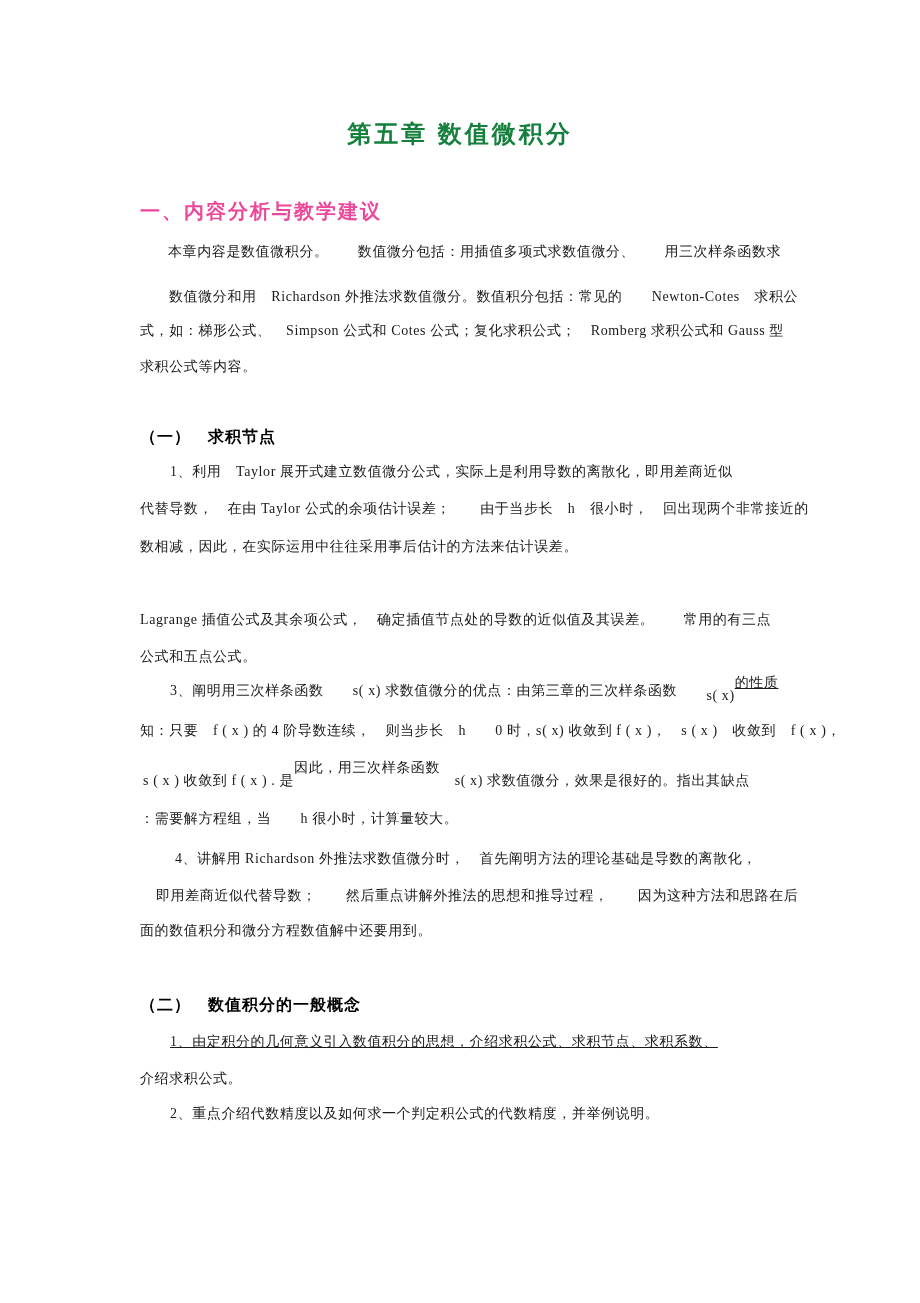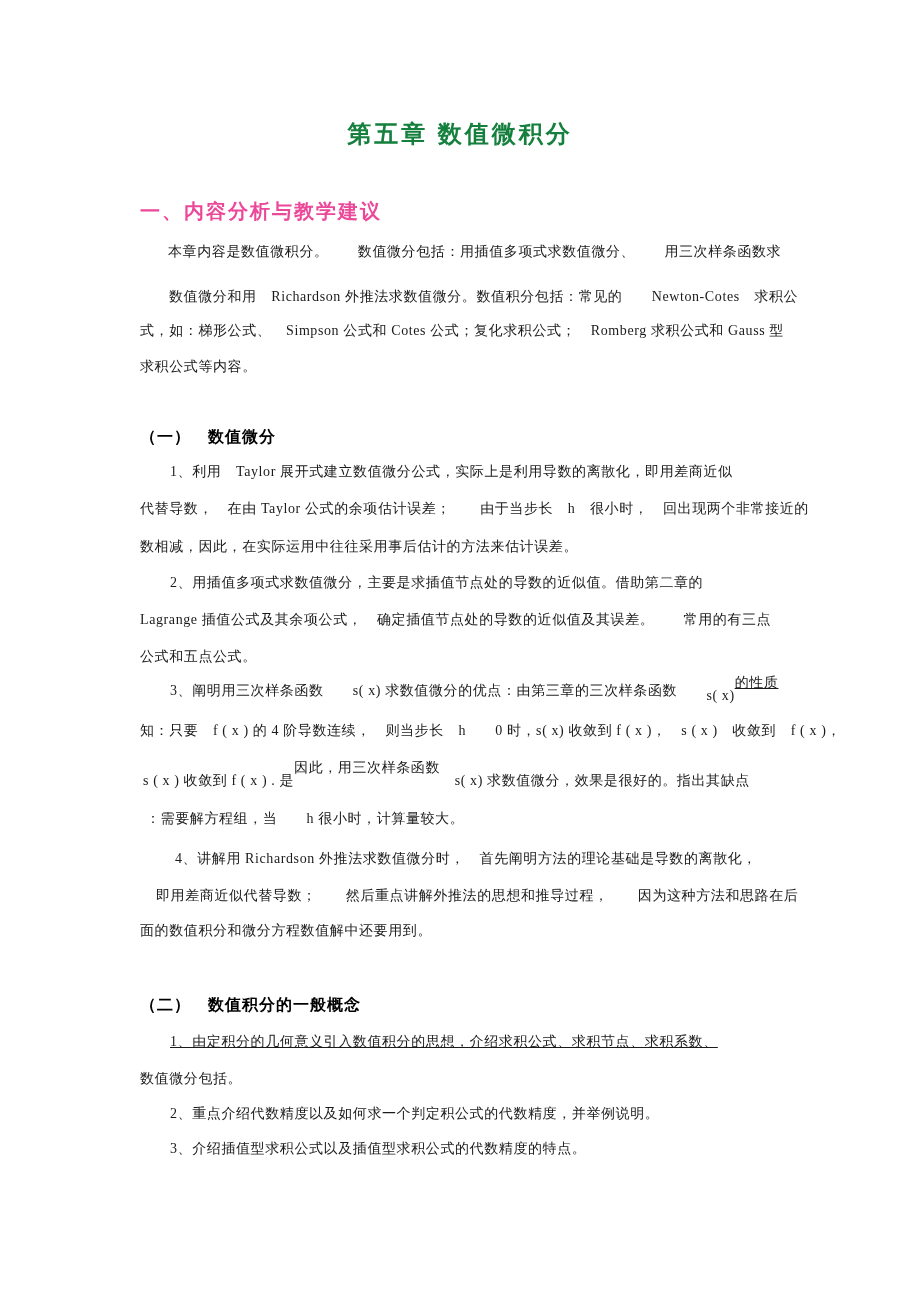--- a/index.html
+++ b/index.html
@@ -74,41 +74,39 @@
 
   <div class="doc-title" style="top:118px;">第五章 数值微积分</div>
 
   <div class="sec-heading" style="top:198px; left:140px;">一、内容分析与教学建议</div>
 
   <div class="line" style="top:243px; left:168px;">本章内容是数值微积分。　　数值微分包括：用插值多项式求数值微分、　　用三次样条函数求</div>
   <div class="line" style="top:288px; left:140px;margin-left:29px;">数值微分和用　Richardson 外推法求数值微分。数值积分包括：常见的　　Newton-Cotes　求积公</div>
   <div class="line" style="top:322px; left:140px;">式，如：梯形公式、　Simpson 公式和 Cotes 公式；复化求积公式；　Romberg 求积公式和 Gauss 型</div>
   <div class="line" style="top:358px; left:140px;">求积公式等内容。</div>
 
-  <div class="sub-heading" style="top:427px; left:140px;">（一）　数值微分</div>
+  <div class="sub-heading" style="top:427px; left:140px;">（一）　求积节点</div>
 
   <div class="line" style="top:463px; left:170px;">1、利用　Taylor 展开式建立数值微分公式，实际上是利用导数的离散化，即用差商近似</div>
   <div class="line" style="top:500px; left:140px;">代替导数，　在由 Taylor 公式的余项估计误差；　　由于当步长　h　很小时，　回出现两个非常接近的</div>
   <div class="line" style="top:538px; left:140px;">数相减，因此，在实际运用中往往采用事后估计的方法来估计误差。</div>
 
-  <div class="line" style="top:574px; left:170px;">2、用插值多项式求数值微分，主要是求插值节点处的导数的近似值。借助第二章的</div>
   <div class="line" style="top:611px; left:140px;">Lagrange 插值公式及其余项公式，　确定插值节点处的导数的近似值及其误差。　　常用的有三点</div>
   <div class="line" style="top:648px; left:140px;">公式和五点公式。</div>
 
   <div class="line" style="top:682px; left:170px;"><span>3、阐明用三次样条函数　　s( x) 求数值微分的优点：由第三章的三次样条函数　　</span><span class="low">s( x)</span><span class="raise-sm">的性质</span></div>
   <div class="line" style="top:722px; left:140px;">知：只要　f ( x ) 的 4 阶导数连续，　则当步长　h　　0 时，s( x) 收敛到 f ( x )，　s ( x )　收敛到　f ( x )，</div>
   <div class="line" style="top:772px; left:143px;"><span>s ( x ) 收敛到 f ( x ) . 是</span><span class="sup">因此，用三次样条函数</span><span>　s( x) 求数值微分，效果是很好的。指出其缺点</span></div>
-  <div class="line" style="top:810px; left:146px;text-align:center;">：需要解方程组，当　　h 很小时，计算量较大。</div>
+  <div class="line" style="top:810px; left:140px;text-align:center;">：需要解方程组，当　　h 很小时，计算量较大。</div>
 
   <div class="line" style="top:850px; left:175px;">4、讲解用 Richardson 外推法求数值微分时，　首先阐明方法的理论基础是导数的离散化，</div>
   <div class="line" style="top:887px; left:156px;">即用差商近似代替导数；　　然后重点讲解外推法的思想和推导过程，　　因为这种方法和思路在后</div>
   <div class="line" style="top:922px; left:140px;">面的数值积分和微分方程数值解中还要用到。</div>
 
   <div class="sub-heading" style="top:995px; left:140px;">（二）　数值积分的一般概念</div>
 
   <div class="line" style="top:1033px; left:170px;text-decoration:underline;">1、由定积分的几何意义引入数值积分的思想，介绍求积公式、求积节点、求积系数、</div>
-  <div class="line" style="top:1070px; left:140px;">数值微分包括。</div>
+  <div class="line" style="top:1070px; left:140px;">介绍求积公式。</div>
 
   <div class="line" style="top:1105px; left:170px;">2、重点介绍代数精度以及如何求一个判定积公式的代数精度，并举例说明。</div>
 
-  <div class="line" style="top:1140px; left:170px;">3、介绍插值型求积公式以及插值型求积公式的代数精度的特点。</div>
 
 </div>
 
 </body></html>

